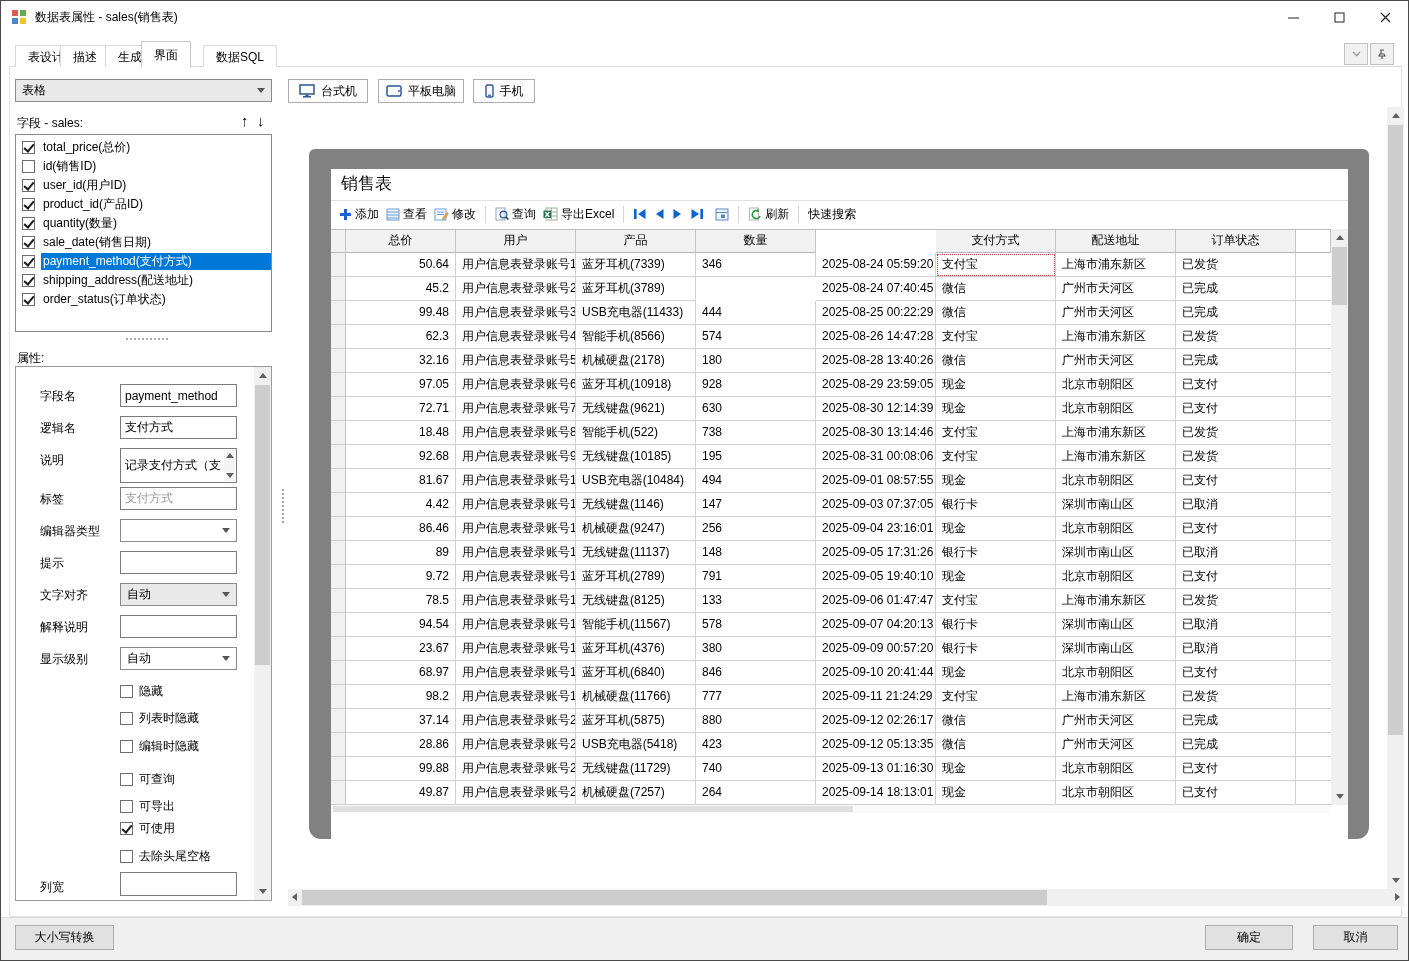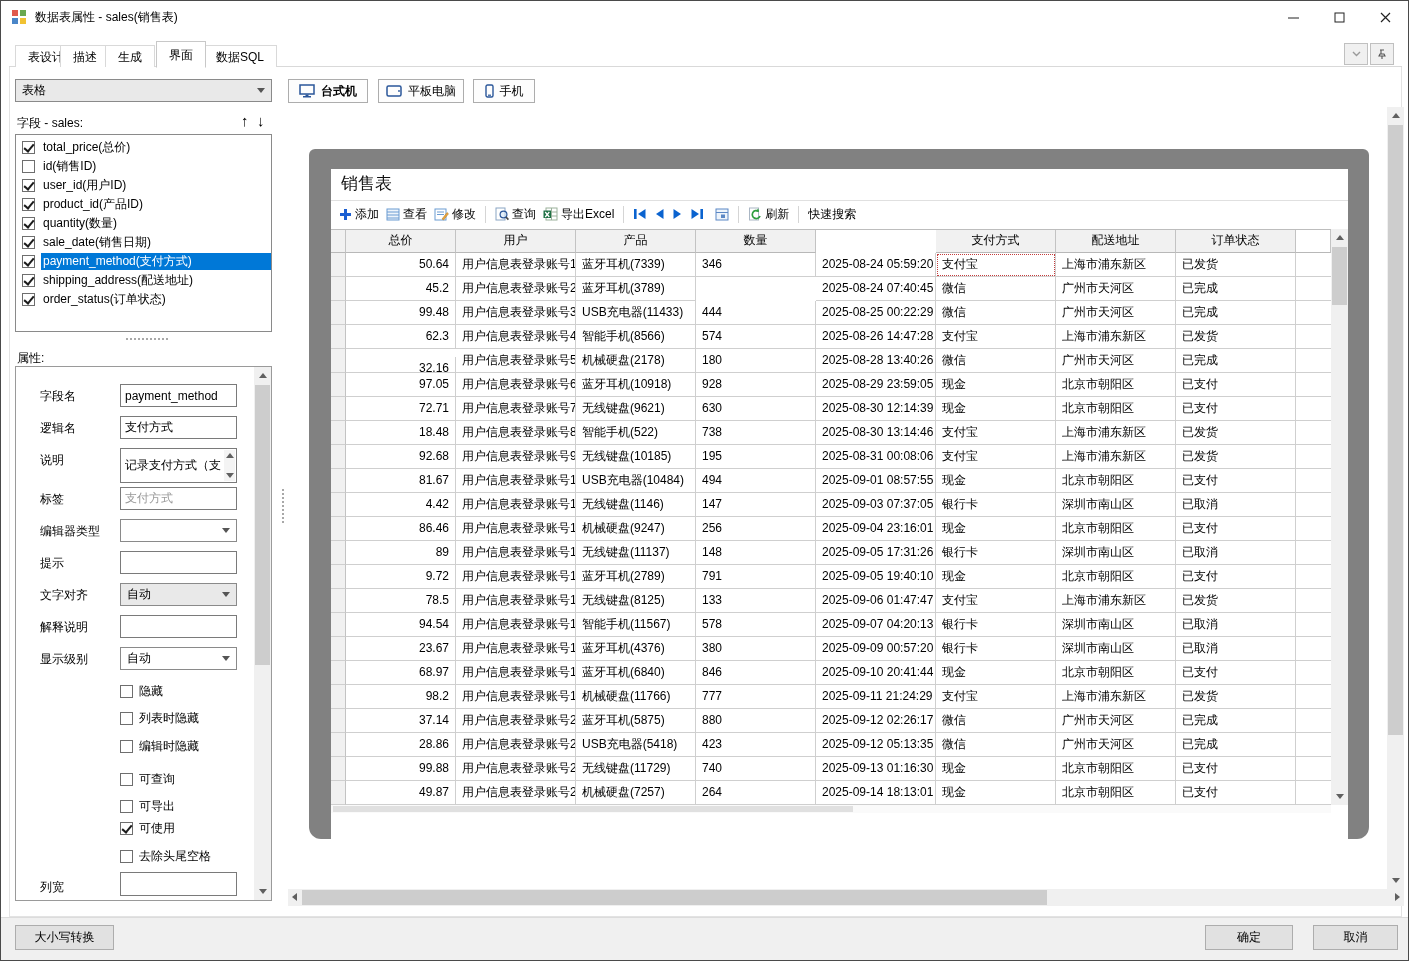--- a/index.html
+++ b/index.html
@@ -107,21 +107,21 @@
           </svg>
         </div>
     </div>
   </div>
 
   <div class="tabstrip">
     <div class="baseline"></div>
     <div class="tab" style="left:6px">表设计</div>
     <div class="tab" style="left:51px">描述</div>
     <div class="tab" style="left:96px">生成</div>
-    <div class="tab active" style="left:147px">界面</div>
+    <div class="tab active" style="left:132px">界面</div>
     <div class="tab" style="left:194px">数据SQL</div>
     <div class="tab-tools">
       <div class="tool-btn">
           <svg width="9" height="6">
             <polyline points="1,1 4.5,4.5 8,1" fill="none" stroke="#9a9a9a" stroke-width="1.4"></polyline>
           </svg>
         </div>
       <div class="tool-btn">
           <svg width="10" height="11" viewBox="0 0 10 11">
             <path d="M3 1 h4 M4 1 v4 M3 5 h4 l1 2 h-6 z M5 7 v3" stroke="#555" stroke-width="1.1" fill="none"></path>
@@ -264,21 +264,21 @@
       <div class="rail-arrow" style="top:0;">
           <span class="tri-up"></span>
         </div>
       <div class="rail-arrow" style="bottom:0;">
           <span class="tri-down"></span>
         </div>
       <div class="thumb" style="left:1px;top:18px;width:15px;height:280px;"></div>
     </div>
   </div>
 
-  <div class="devbtn" style="left:287px;width:80px;font-weight:bold;">
+  <div class="devbtn" style="left:287px;width:80px;">
     <svg width="16" height="14" viewBox="0 0 16 14">
         <rect x="1" y="1" width="14" height="9" fill="none" stroke="#2a5699" stroke-width="1.5"></rect>
         <rect x="6.5" y="10.5" width="3" height="1.5" fill="#2a5699"></rect>
         <rect x="4" y="12" width="8" height="1.5" fill="#2a5699"></rect>
       </svg>
     <span>台式机</span>
   </div>
   <div class="devbtn" style="left:377px;width:86px;">
     <svg width="16" height="12" viewBox="0 0 16 12">
         <rect x="1" y="1" width="14" height="10" rx="1.5" fill="none" stroke="#2a5699" stroke-width="1.5"></rect>
@@ -445,21 +445,21 @@
               <div class="tcell" style="width: 120px;">智能手机(8566)</div>
               <div class="tcell" style="width: 120px;">574</div>
               <div class="tcell" style="width: 120px;">2025-08-26 14:47:28</div>
               <div class="tcell" style="width: 120px;">支付宝</div>
               <div class="tcell" style="width: 120px;">上海市浦东新区</div>
               <div class="tcell" style="width: 120px;">已发货</div>
               <div class="tcell filler" style="width: 35px;"></div>
             </div>
             <div class="trow">
               <div class="tcell selcol" style="width: 15px;"></div>
-              <div class="tcell num" style="width: 110px; margin-top: 8px;">32.16</div>
+              <div class="tcell num" style="width: 110px;">32.16</div>
               <div class="tcell" style="width: 120px;">用户信息表登录账号5</div>
               <div class="tcell" style="width: 120px;">机械硬盘(2178)</div>
               <div class="tcell" style="width: 120px;">180</div>
               <div class="tcell" style="width: 120px;">2025-08-28 13:40:26</div>
               <div class="tcell" style="width: 120px;">微信</div>
               <div class="tcell" style="width: 120px;">广州市天河区</div>
               <div class="tcell" style="width: 120px;">已完成</div>
               <div class="tcell filler" style="width: 35px;"></div>
             </div>
             <div class="trow">

